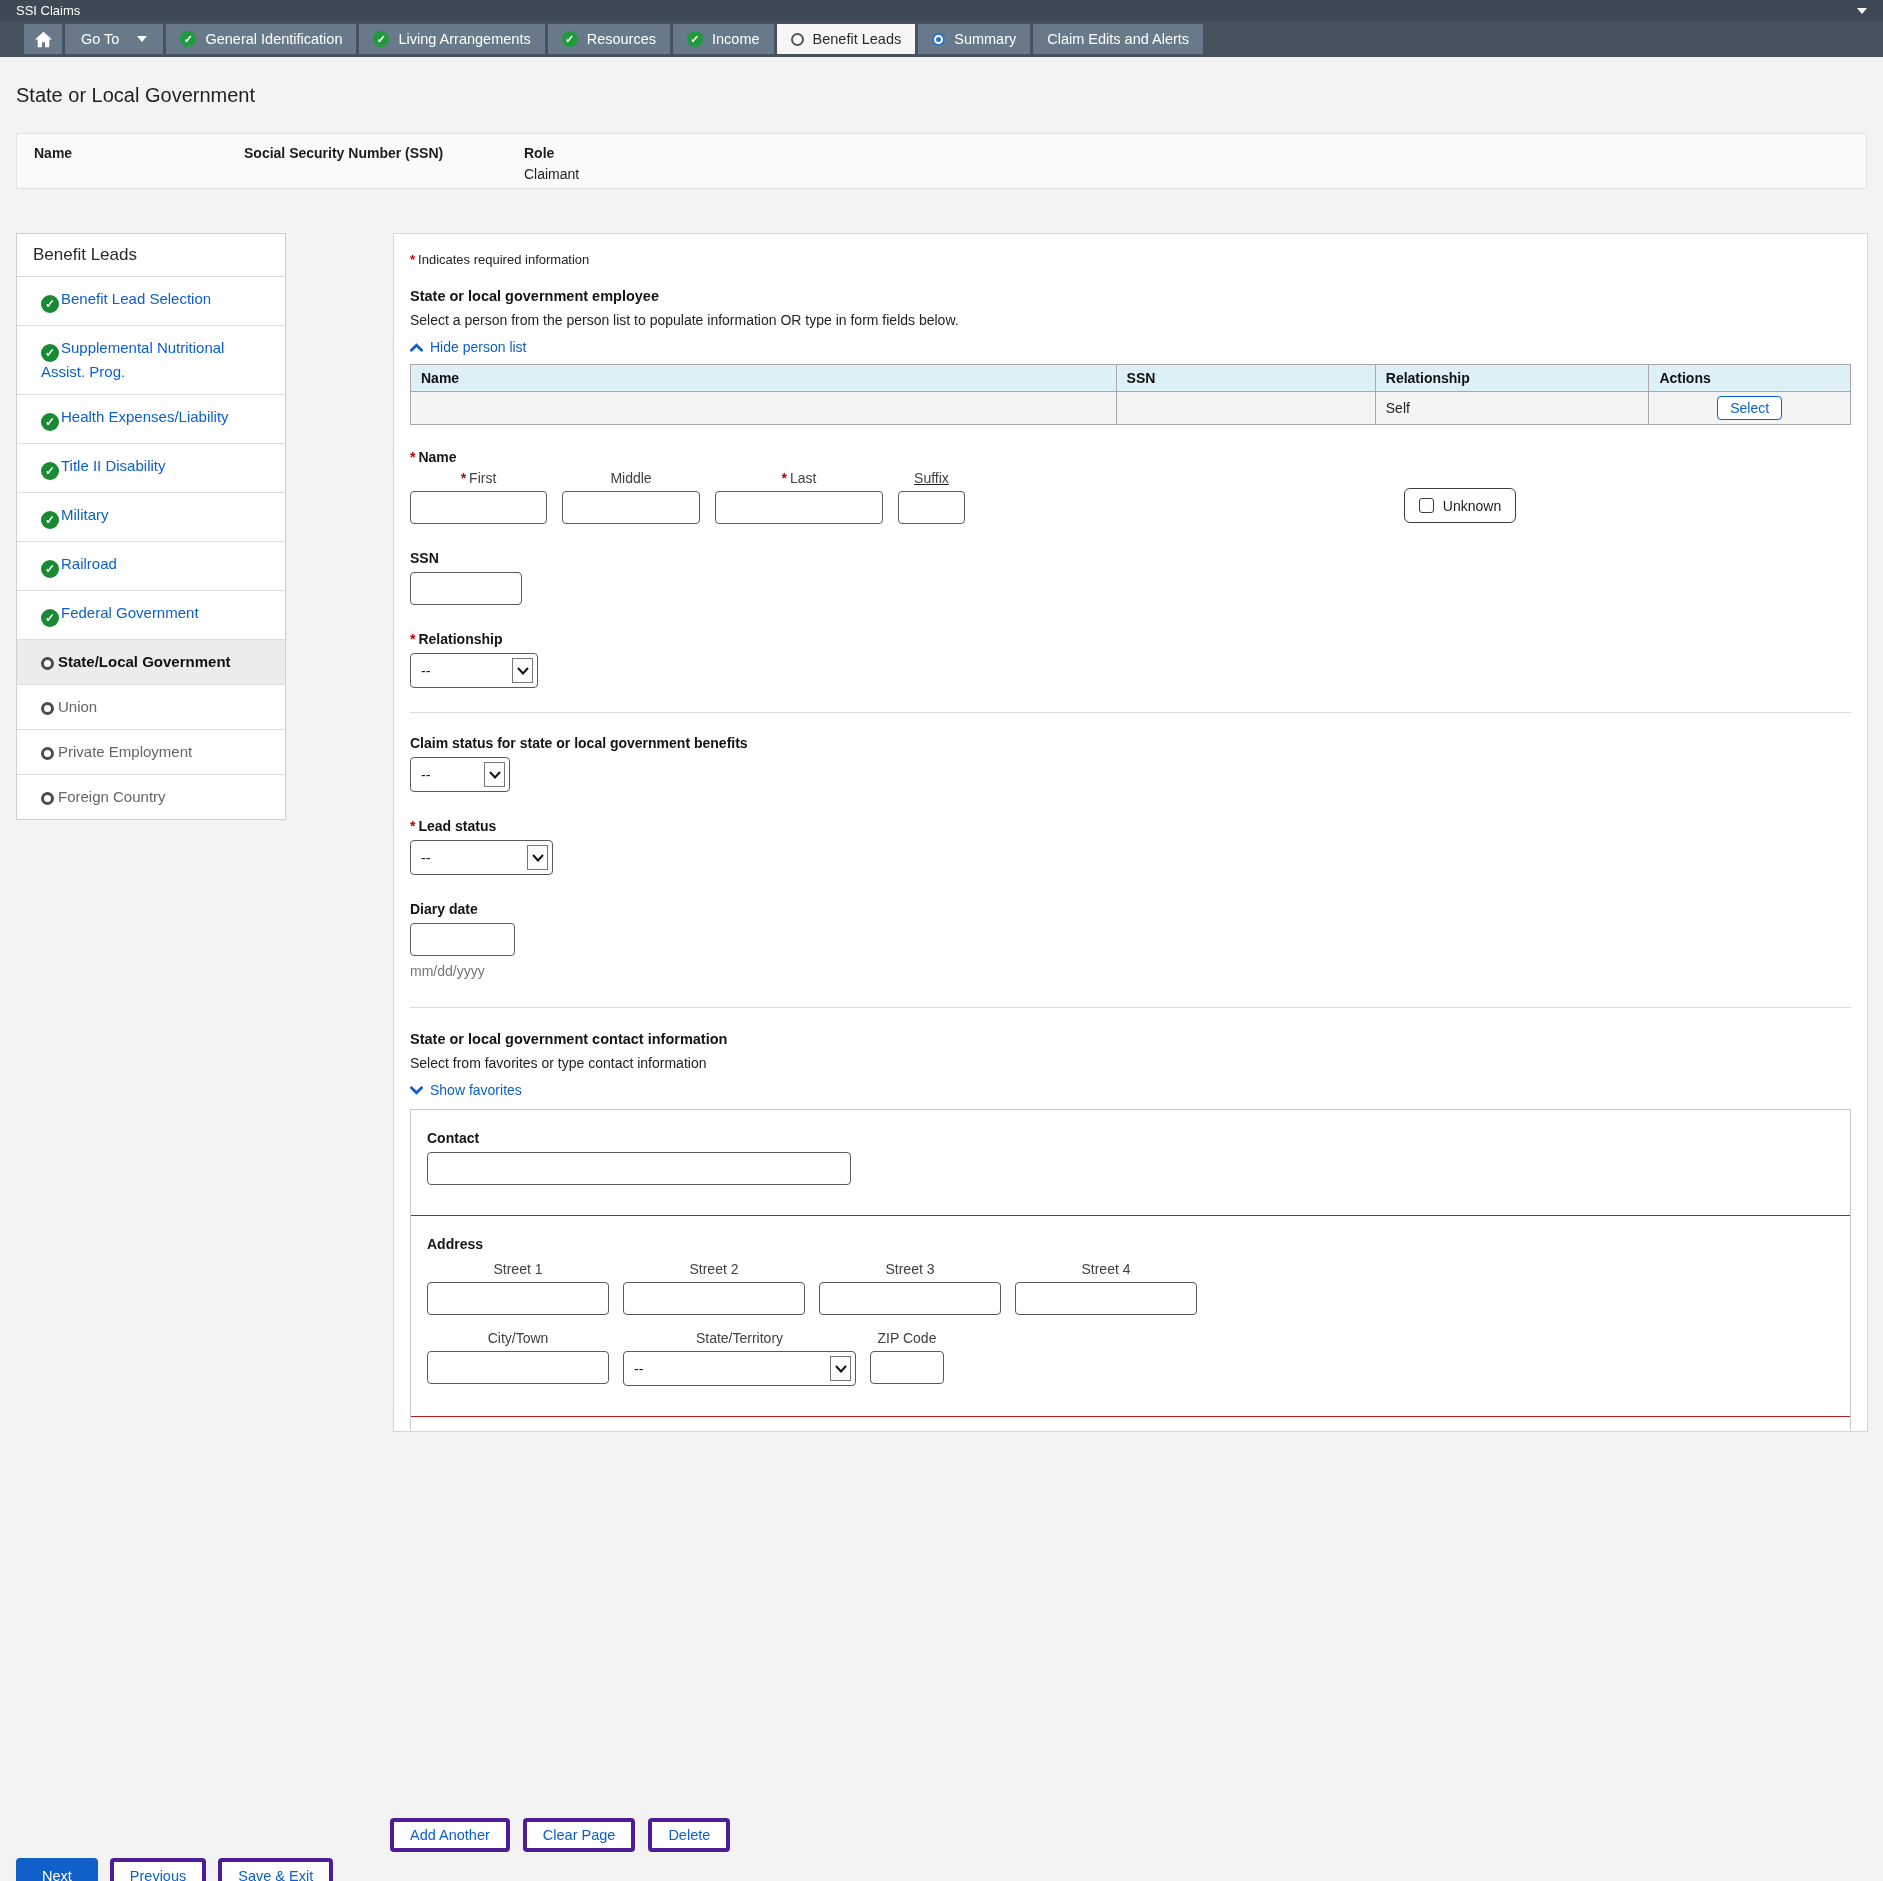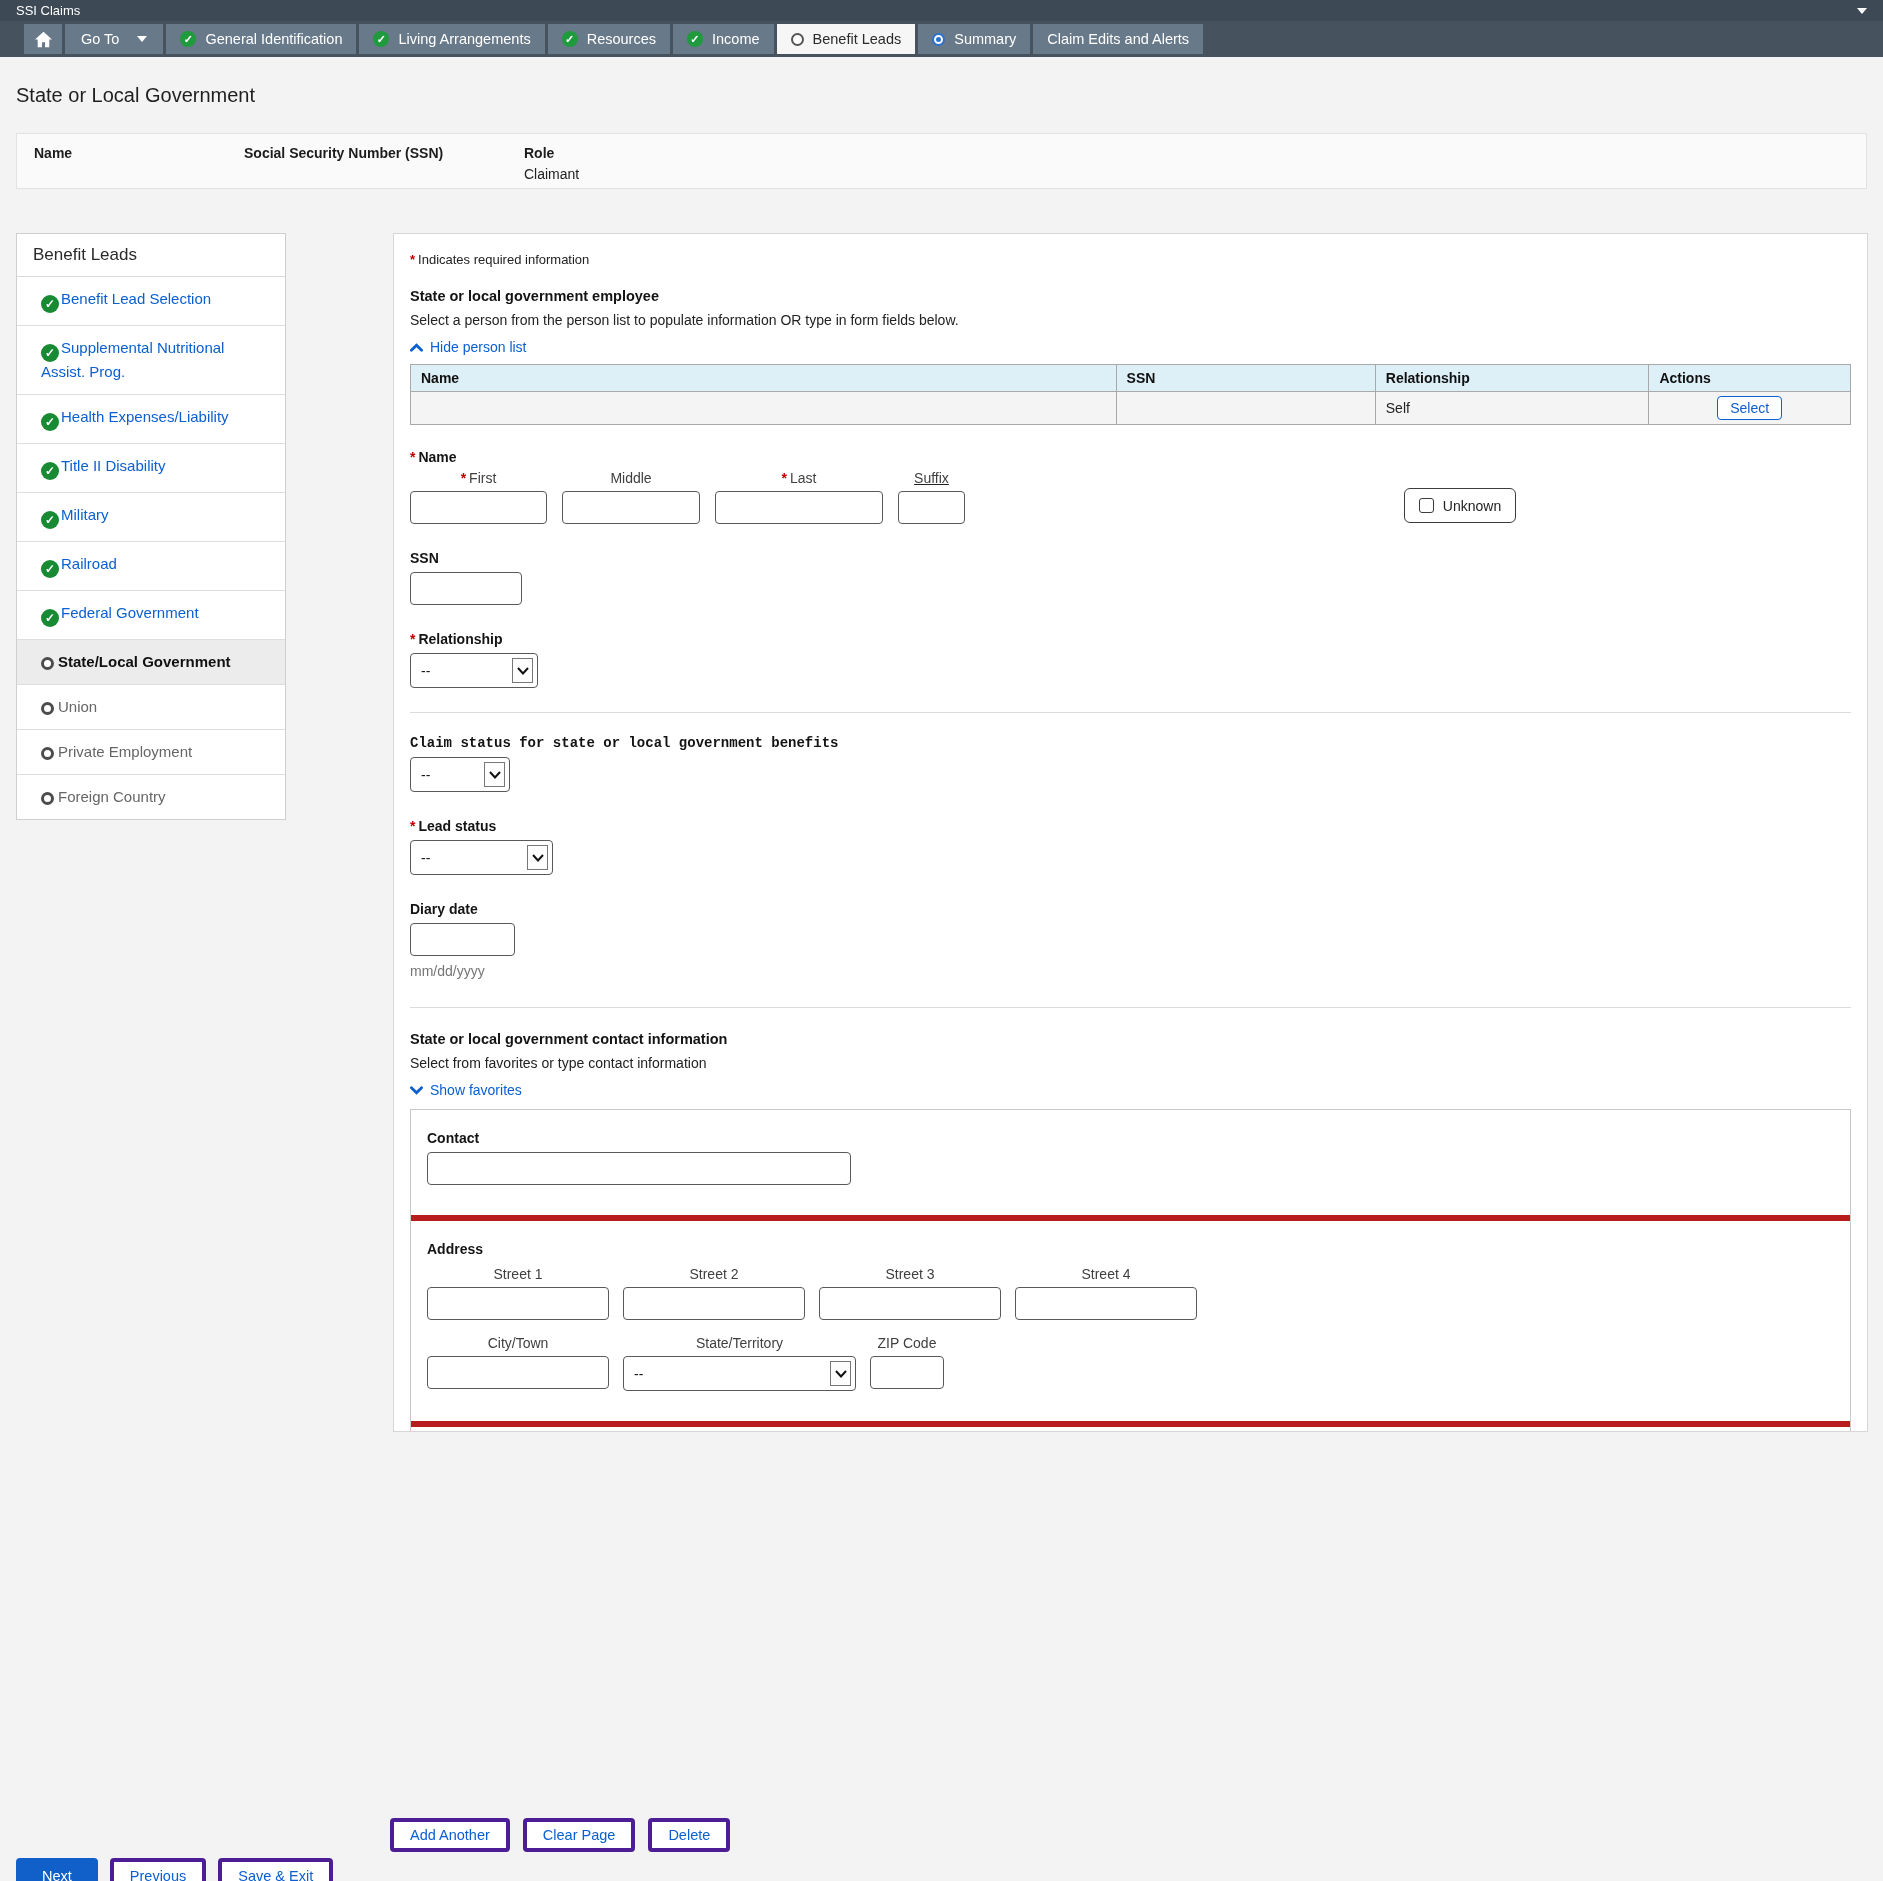--- a/index.html
+++ b/index.html
@@ -73,21 +73,21 @@
   .sel .arrow { position:absolute; right:4px; top:4px; bottom:4px; width:21px; border:1px solid #777;
     background:#fdfdfd; display:flex; align-items:center; justify-content:center; }
   .row { display:flex; gap:15px; align-items:flex-start; }
   .fg .sub-label { display:block; margin-bottom:5px;text-align:center; }
   .unknown-box { margin-left:auto; border:1px solid #3c3c3c; border-radius:6px; height:35px; width:112px;
     display:flex; align-items:center; justify-content:center; gap:9px; margin-top:18px; cursor:pointer; }
   .cb { width:15px; height:15px; border:1.6px solid #3c3c3c; border-radius:3px; background:#fff; display:inline-block; }
   .hint { color:#767676; font-size:14px; margin-top:7px; }
   
   .contact-box { border:1px solid #c9c9c9; margin-top:11px; }
-  .cbox-sec { padding:20px 16px 30px 16px; border-bottom:6px solid #b91c1c; }
+  .cbox-sec { padding:20px 16px 30px 16px; border-bottom:1px solid #b91c1c; }
   .cbox-sec:last-child { border-bottom:none; }
   
   td.center { text-align:center; }
   
   .page-actions { position:absolute; left:390px; top:1818px; display:flex; gap:13px; }
   .btn { background:#fff; border:4px solid #4c1d95; color:#0b5fd0; border-radius:4px; height:34px;
     display:inline-flex; align-items:center; padding:0 16px; font-size:14.5px; cursor:pointer; }
   .wizard-actions { position:absolute; left:16px; top:1858px; display:flex; gap:12px; }
   .wizard-actions .btn { height:36px; }
   .btn.primary { background:#1160c9; border-color:#1160c9; color:#fff; }
@@ -266,21 +266,21 @@
     <span class="arrow">
         <svg width="12" height="8" viewBox="0 0 12 8">
           <path d="M1 1 L6 6.5 L11 1" stroke="#111" stroke-width="2" fill="none"></path>
         </svg>
       </span>
   </div>
 
   <hr class="div">
 
   
-  <div class="fld-label" style="margin-top:22px;font-family:Liberation Mono, monospace;">Claim status for state or local government benefits</div>
+  <div class="fld-label" style="margin-top:22px;">Claim status for state or local government benefits</div>
   <div class="sel" style="width:100px;margin-top:6px;">
     <span>--</span>
     <span class="arrow">
         <svg width="12" height="8" viewBox="0 0 12 8">
           <path d="M1 1 L6 6.5 L11 1" stroke="#111" stroke-width="2" fill="none"></path>
         </svg>
       </span>
   </div>
 
   

